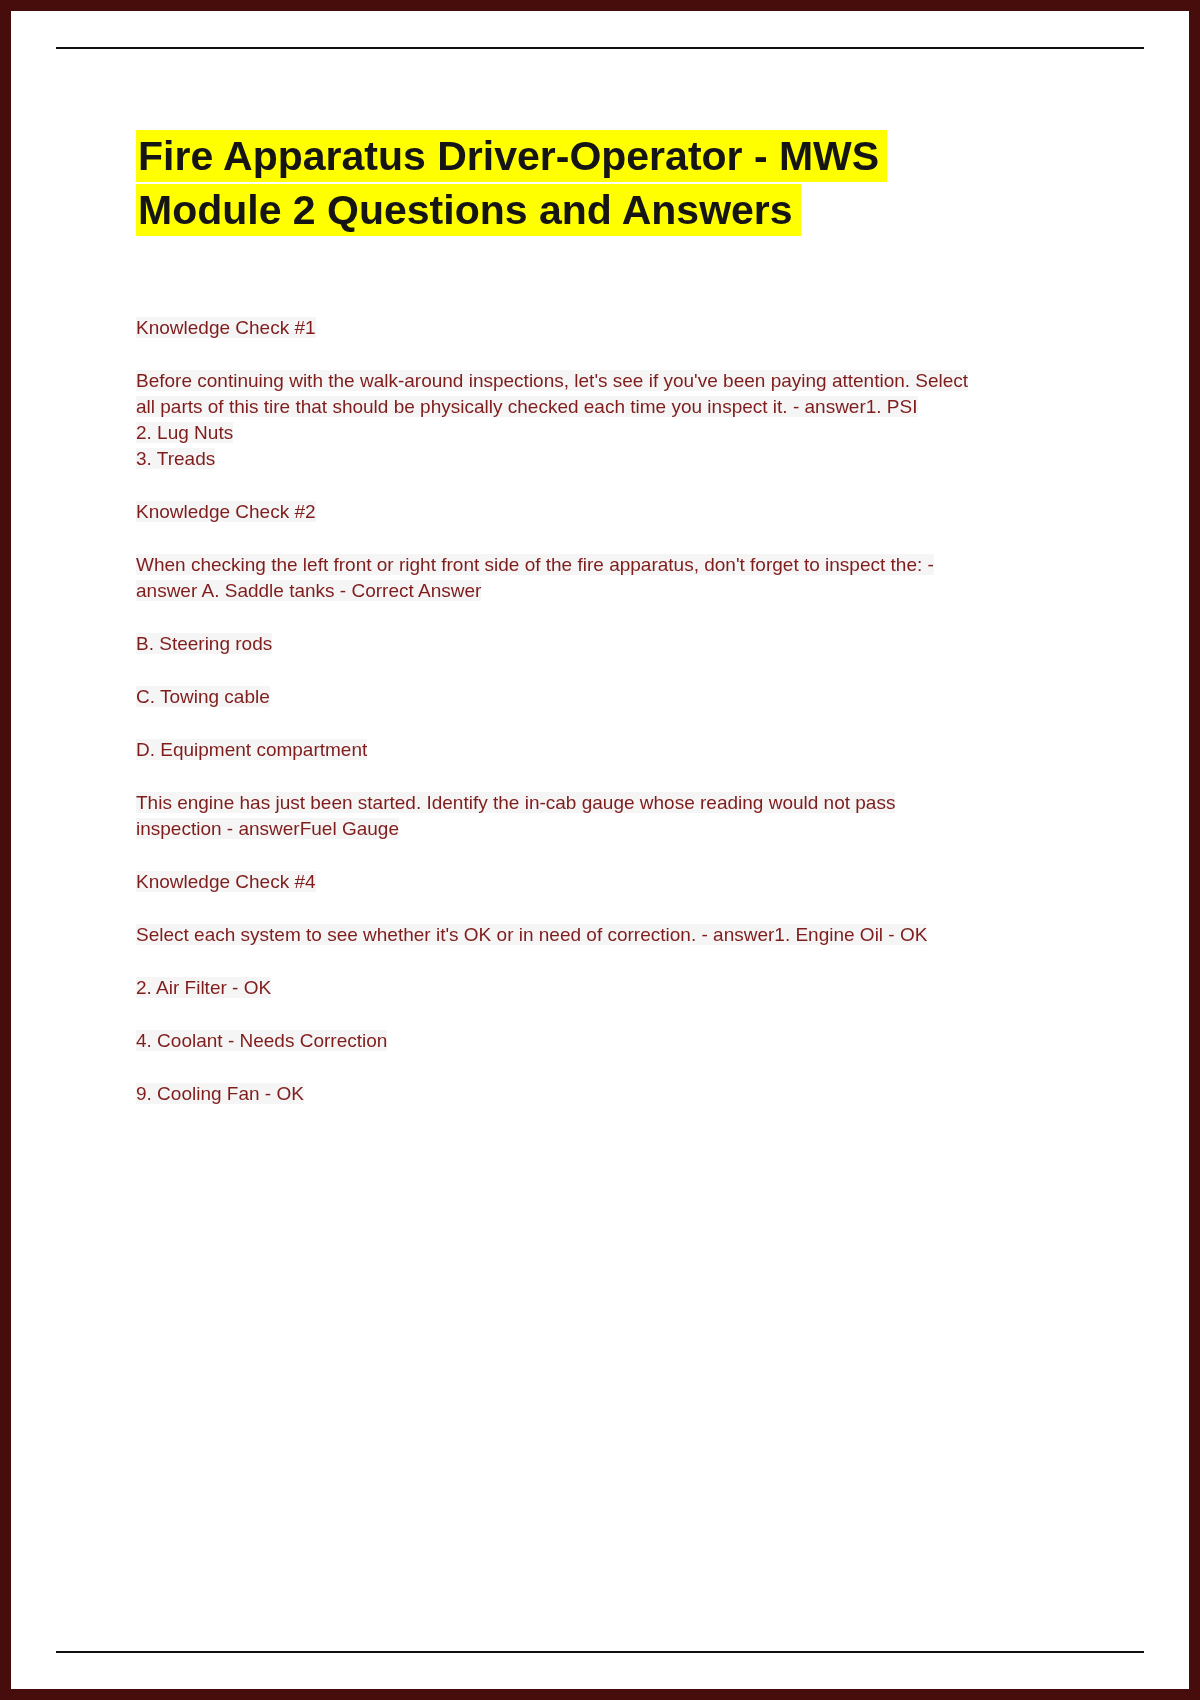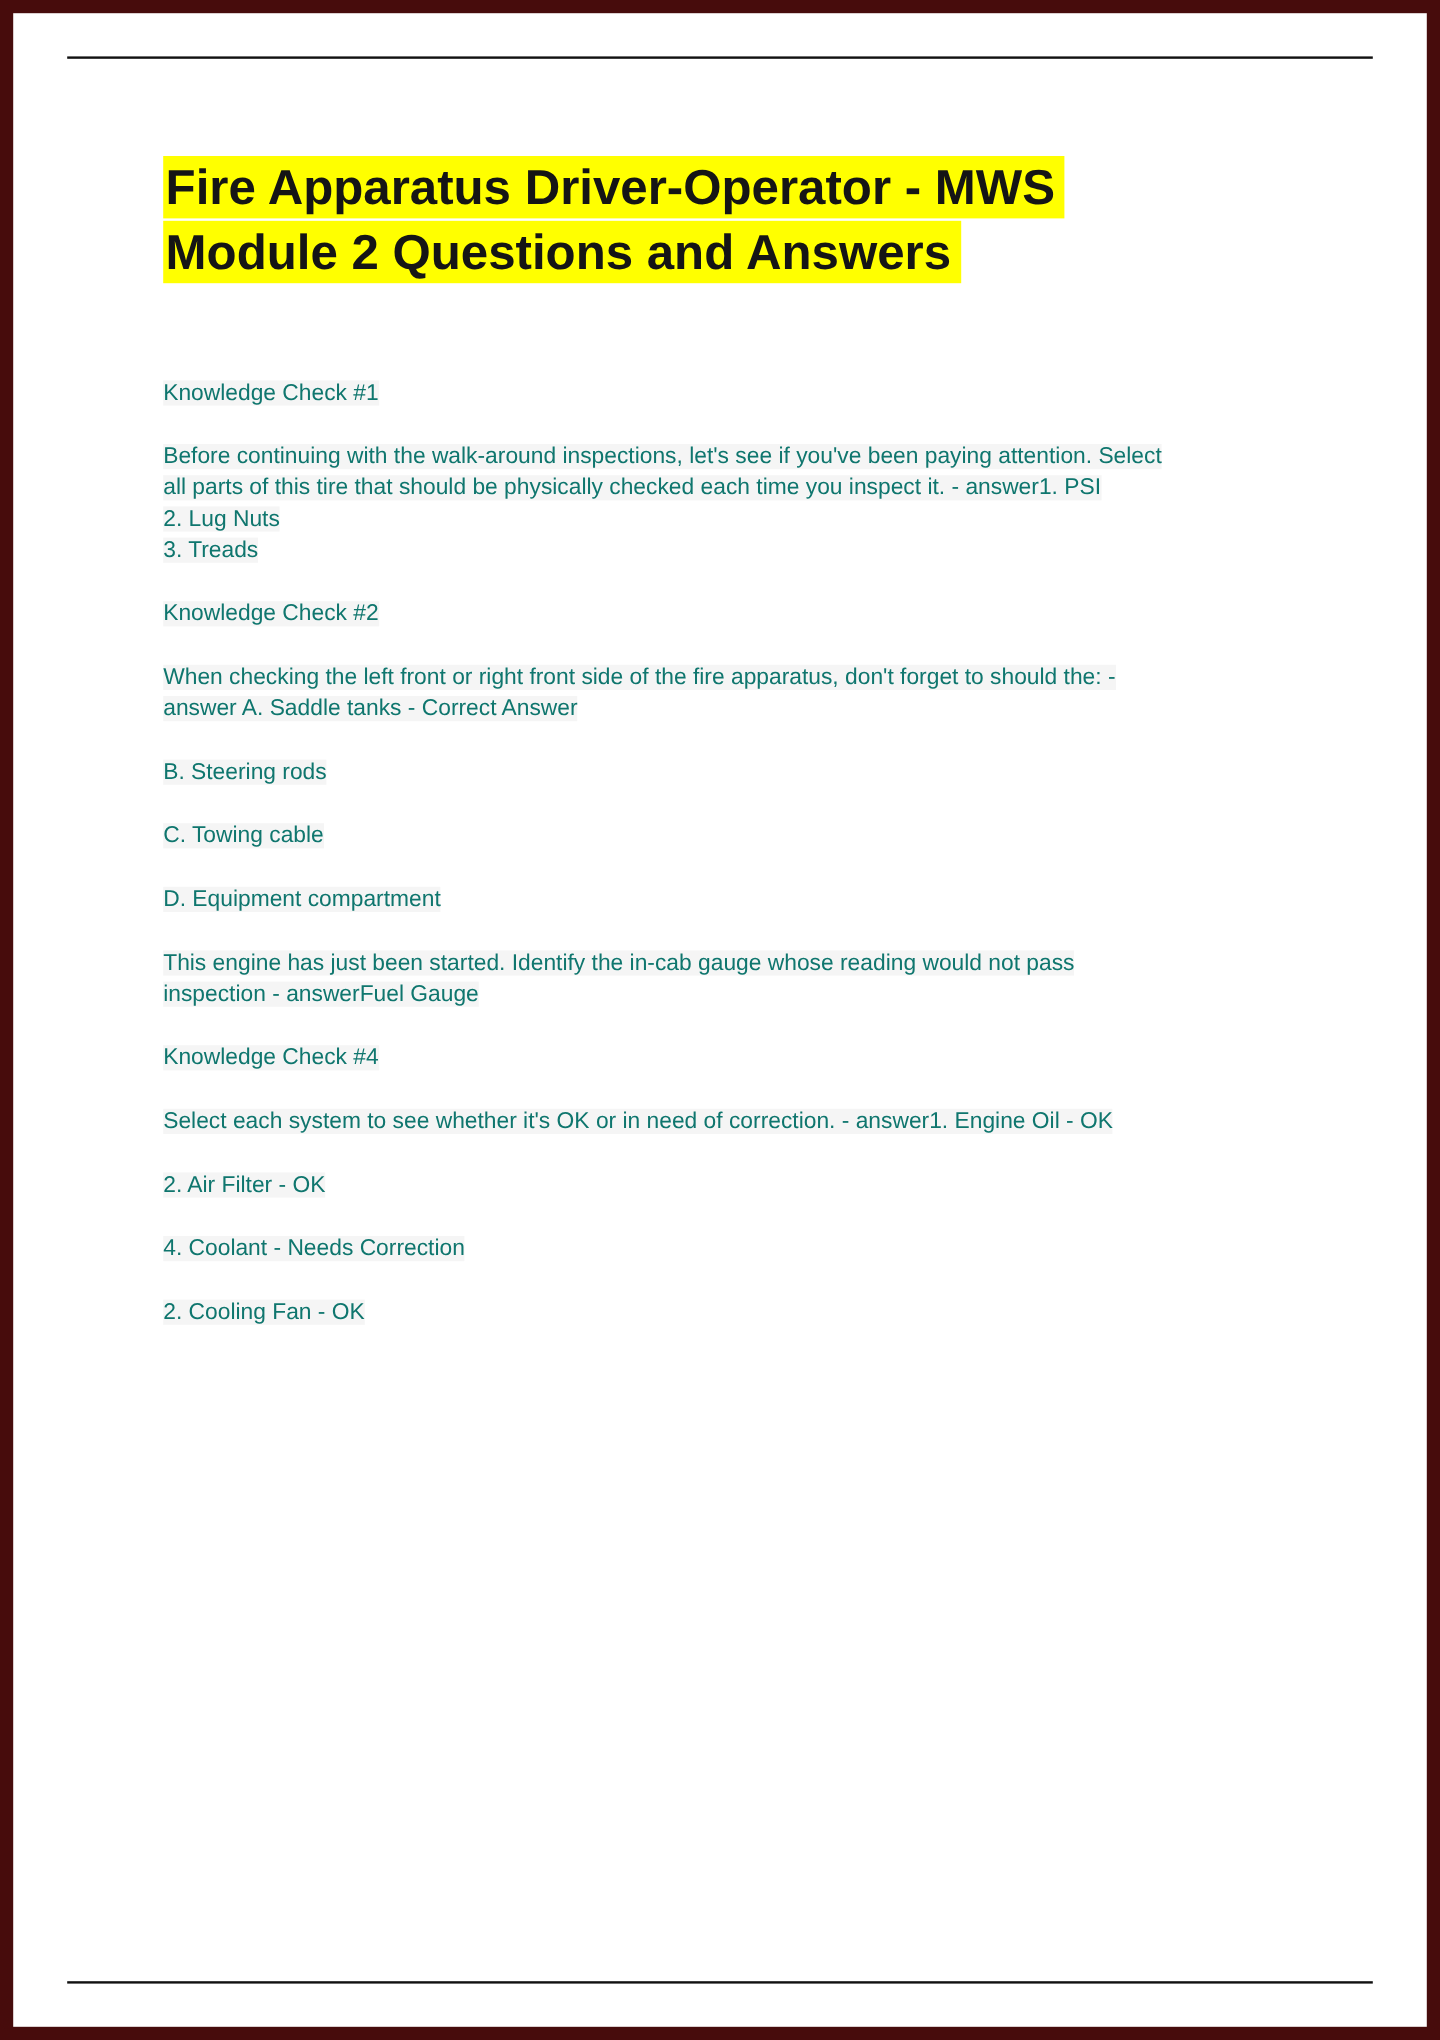--- a/index.html
+++ b/index.html
@@ -48,21 +48,21 @@
     line-height: 1.32;
     padding: 3px 8px 3px 2px;
     -webkit-box-decoration-break: clone;
     box-decoration-break: clone;
   }
 
   .para {
     margin: 0 0 27px 0;
     font-size: 19px;
     line-height: 26px;
-    color: #0f766e;
+    color: #7f1d1d;
   }
   .para-text {
     display: inline;
     white-space: pre-line;
     background: #f5f5f5;
     -webkit-box-decoration-break: clone;
     box-decoration-break: clone;
   }
 </style>
 </head>
@@ -75,27 +75,27 @@
     <h1 class="title-block" style="margin-top:118px;margin-bottom:78px;">
       <span class="title-highlight" style="background: rgb(255, 255, 0);">Fire Apparatus Driver-Operator - MWS Module 2 Questions and Answers</span>
     </h1>
 
     <div>
         <div class="para"><span class="para-text">Knowledge Check #1</span></div>
         <div class="para"><span class="para-text">Before continuing with the walk-around inspections, let's see if you've been paying attention. Select all parts of this tire that should be physically checked each time you inspect it. - answer1. PSI
 2. Lug Nuts
 3. Treads</span></div>
         <div class="para"><span class="para-text">Knowledge Check #2</span></div>
-        <div class="para"><span class="para-text">When checking the left front or right front side of the fire apparatus, don't forget to should the: - answer A. Saddle tanks - Correct Answer</span></div>
+        <div class="para"><span class="para-text">When checking the left front or right front side of the fire apparatus, don't forget to inspect the: - answer A. Saddle tanks - Correct Answer</span></div>
         <div class="para"><span class="para-text">B. Steering rods</span></div>
         <div class="para"><span class="para-text">C. Towing cable</span></div>
         <div class="para"><span class="para-text">D. Equipment compartment</span></div>
         <div class="para"><span class="para-text">This engine has just been started. Identify the in-cab gauge whose reading would not pass inspection - answerFuel Gauge</span></div>
         <div class="para"><span class="para-text">Knowledge Check #4</span></div>
         <div class="para"><span class="para-text">Select each system to see whether it's OK or in need of correction. - answer1. Engine Oil - OK</span></div>
         <div class="para"><span class="para-text">2. Air Filter - OK</span></div>
         <div class="para"><span class="para-text">4. Coolant - Needs Correction</span></div>
-        <div class="para"><span class="para-text">2. Cooling Fan - OK</span></div>
+        <div class="para"><span class="para-text">9. Cooling Fan - OK</span></div>
       </div>
   </div>
 
   <div class="rule rule-bottom"></div>
 </div>
 
 </body></html>

